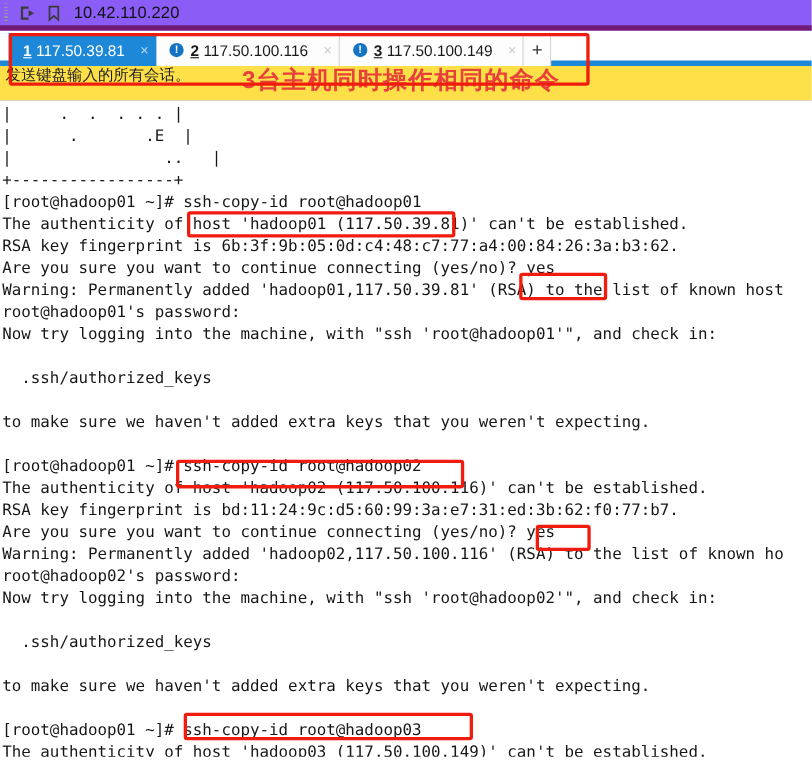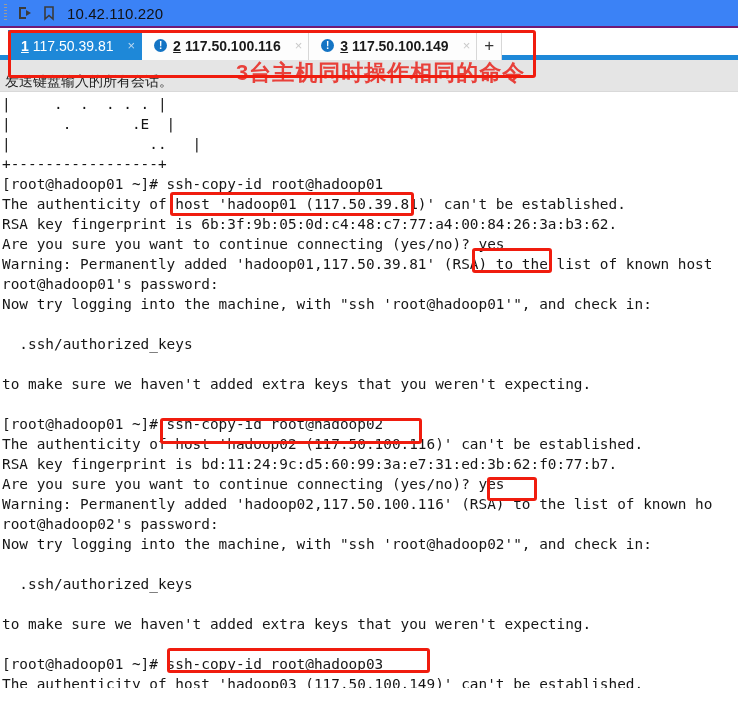--- a/index.html
+++ b/index.html
@@ -11,22 +11,22 @@
     height: 713px;
     background: #ffffff;
     font-family: "Liberation Sans", sans-serif;
     overflow: hidden;
     position: relative;
   }
 
   
   #toolbar {
     height: 28px;
-    background: #3b82f6;
-    border-bottom: 2px solid #701a75;
+    background: #8b5cf6;
+    border-bottom: 5px solid #701a75;
     display: flex;
     align-items: center;
     box-sizing: border-box;
     padding-left: 4px;
   }
   .grip {
     width: 3px;
     height: 18px;
     margin-right: 8px;
     background-image: repeating-linear-gradient(
@@ -100,21 +100,21 @@
     text-align: center;
     margin-right: 6px;
     flex: 0 0 auto;
   }
   .tab .tab-index {
     text-decoration: underline;
     margin-right: 4px;
     font-weight: bold;
   }
   .tab.active .tab-index { font-weight: bold; }
-  .tab .tab-title { font-weight: bold; }
+  .tab .tab-title { font-weight: normal; }
   .tab.active .tab-title { font-weight: normal; }
   .tab .tab-close {
     margin-left: 14px;
     font-size: 13px;
     color: #c9c9c9;
     line-height: 1;
   }
   .tab.active .tab-close { color: #bcd9f0; }
   #tab-add {
     height: 30px;
@@ -127,35 +127,35 @@
     border-bottom: none;
     font-size: 17px;
     color: #333;
     box-sizing: border-box;
     z-index: 2;
   }
 
   
   #statusbar {
     height: 32px;
-    background: #e5e5e5;
+    background: #fde047;
     border-bottom: 1px solid #d9d9d9;
     display: flex;
-    align-items: flex-end;
+    align-items: flex-start;
     position: relative;
     box-sizing: border-box;
   }
   #status-text {
     font-size: 14px;
     color: #1d1d1d;
     padding-left: 5px;
   }
   #annotation-cn {
     position: absolute;
-    left: 236px;
+    left: 220px;
     top: -2px;
     font-size: 22px;
     font-weight: bold;
     color: #e8403a;
     white-space: nowrap;
     letter-spacing: 1px;
   }
 
   
   #terminal {

